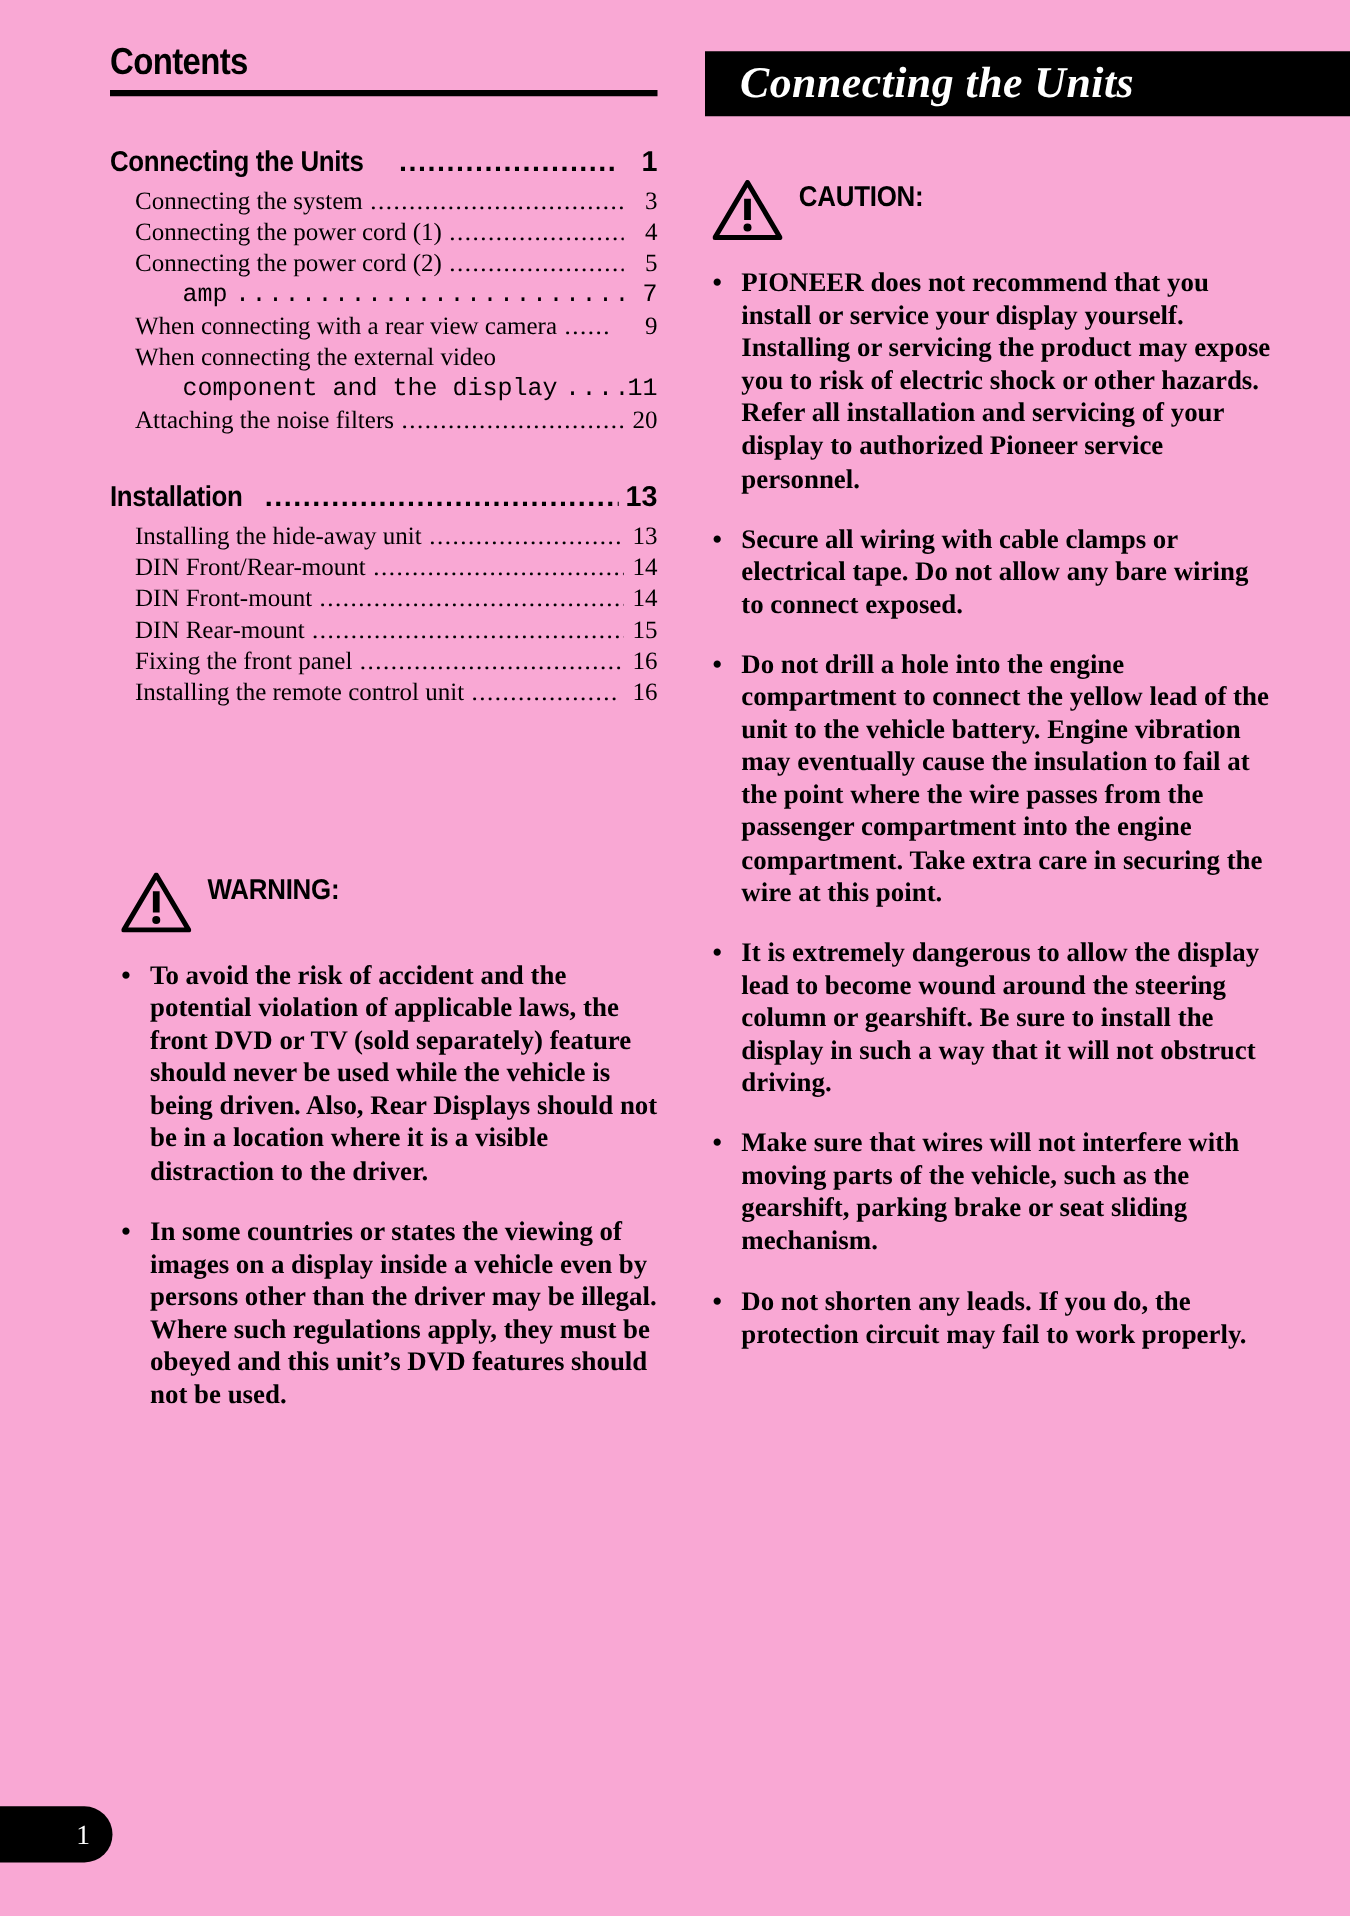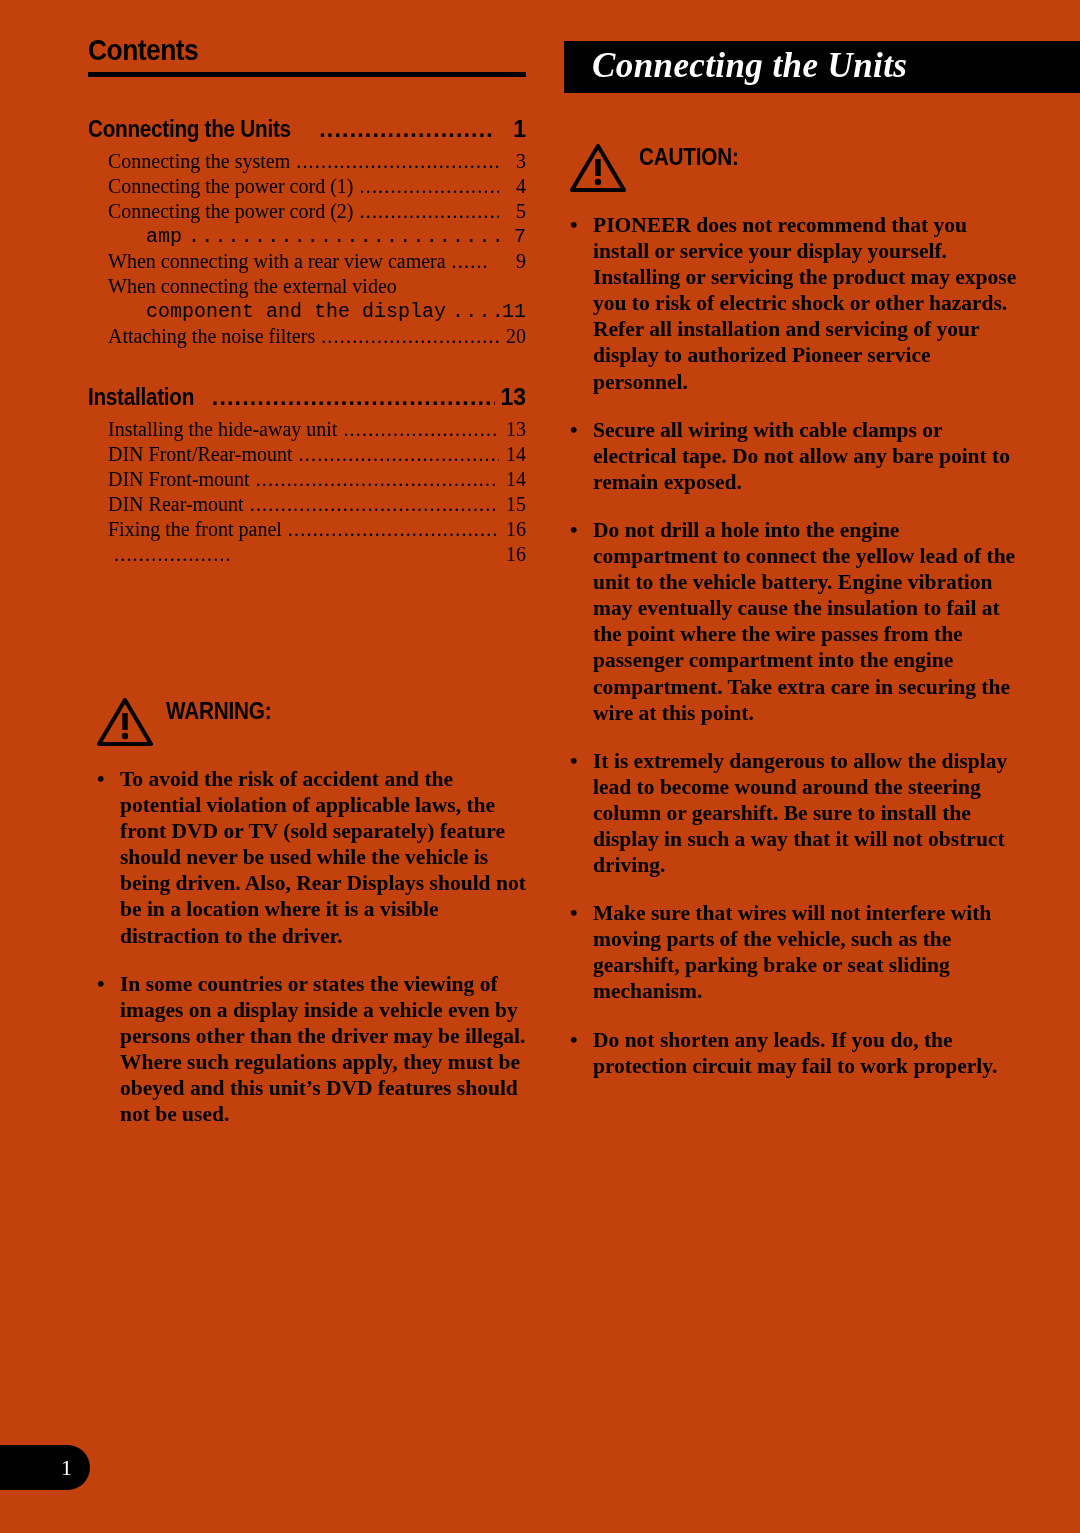--- a/index.html
+++ b/index.html
@@ -13,21 +13,21 @@
     position: relative;
     overflow: hidden;
     font-family: "Liberation Serif", serif;
     color: #000000;
   }
 
   
   .page {
     position: absolute;
     inset: 0;
-    background: #c2410c;
+    background: #f9a8d4;
   }
 
   
   .col-left {
     position: absolute;
     left: 88px;
     top: 34px;
     width: 440px;
   }
 
@@ -304,20 +304,21 @@
               <span class="toc-label">DIN Rear-mount</span>
               <span class="toc-dots">.............................................</span>
               <span class="toc-page">15</span>
             </div>
             <div class="toc-row sub">
               <span class="toc-label">Fixing the front panel</span>
               <span class="toc-dots">.....................................</span>
               <span class="toc-page">16</span>
             </div>
             <div class="toc-row sub">
+              <span class="toc-label">Installing the remote control unit</span>
               <span class="toc-dots">...................</span>
               <span class="toc-page">16</span>
             </div>
           </div>
         </div>
       </div>
   </div>
 
   <div class="warning-block">
     <div class="alert-head">
@@ -357,21 +358,21 @@
       </span>
       <span class="alert-word">CAUTION:</span>
     </div>
     <ul class="bullet-list" id="caution-list">
         <li class="bullet-item">
           <span class="bullet-dot">•</span>
           <span class="bullet-text">PIONEER does not recommend that you install or service your display yourself. Installing or servicing the product may expose you to risk of electric shock or other hazards. Refer all installation and servicing of your display to authorized Pioneer service personnel.</span>
         </li>
         <li class="bullet-item">
           <span class="bullet-dot">•</span>
-          <span class="bullet-text">Secure all wiring with cable clamps or electrical tape. Do not allow any bare point to remain exposed.</span>
+          <span class="bullet-text">Secure all wiring with cable clamps or electrical tape. Do not allow any bare wiring to connect exposed.</span>
         </li>
         <li class="bullet-item">
           <span class="bullet-dot">•</span>
           <span class="bullet-text">Do not drill a hole into the engine compartment to connect the yellow lead of the unit to the vehicle battery. Engine vibration may eventually cause the insulation to fail at the point where the wire passes from the passenger compartment into the engine compartment. Take extra care in securing the wire at this point.</span>
         </li>
         <li class="bullet-item">
           <span class="bullet-dot">•</span>
           <span class="bullet-text">It is extremely dangerous to allow the display lead to become wound around the steering column or gearshift. Be sure to install the display in such a way that it will not obstruct driving.</span>
         </li>
         <li class="bullet-item">

